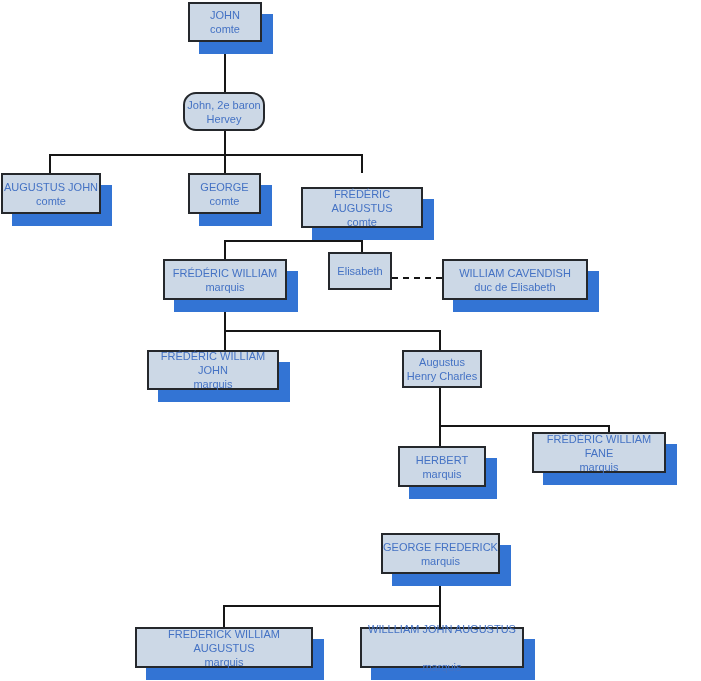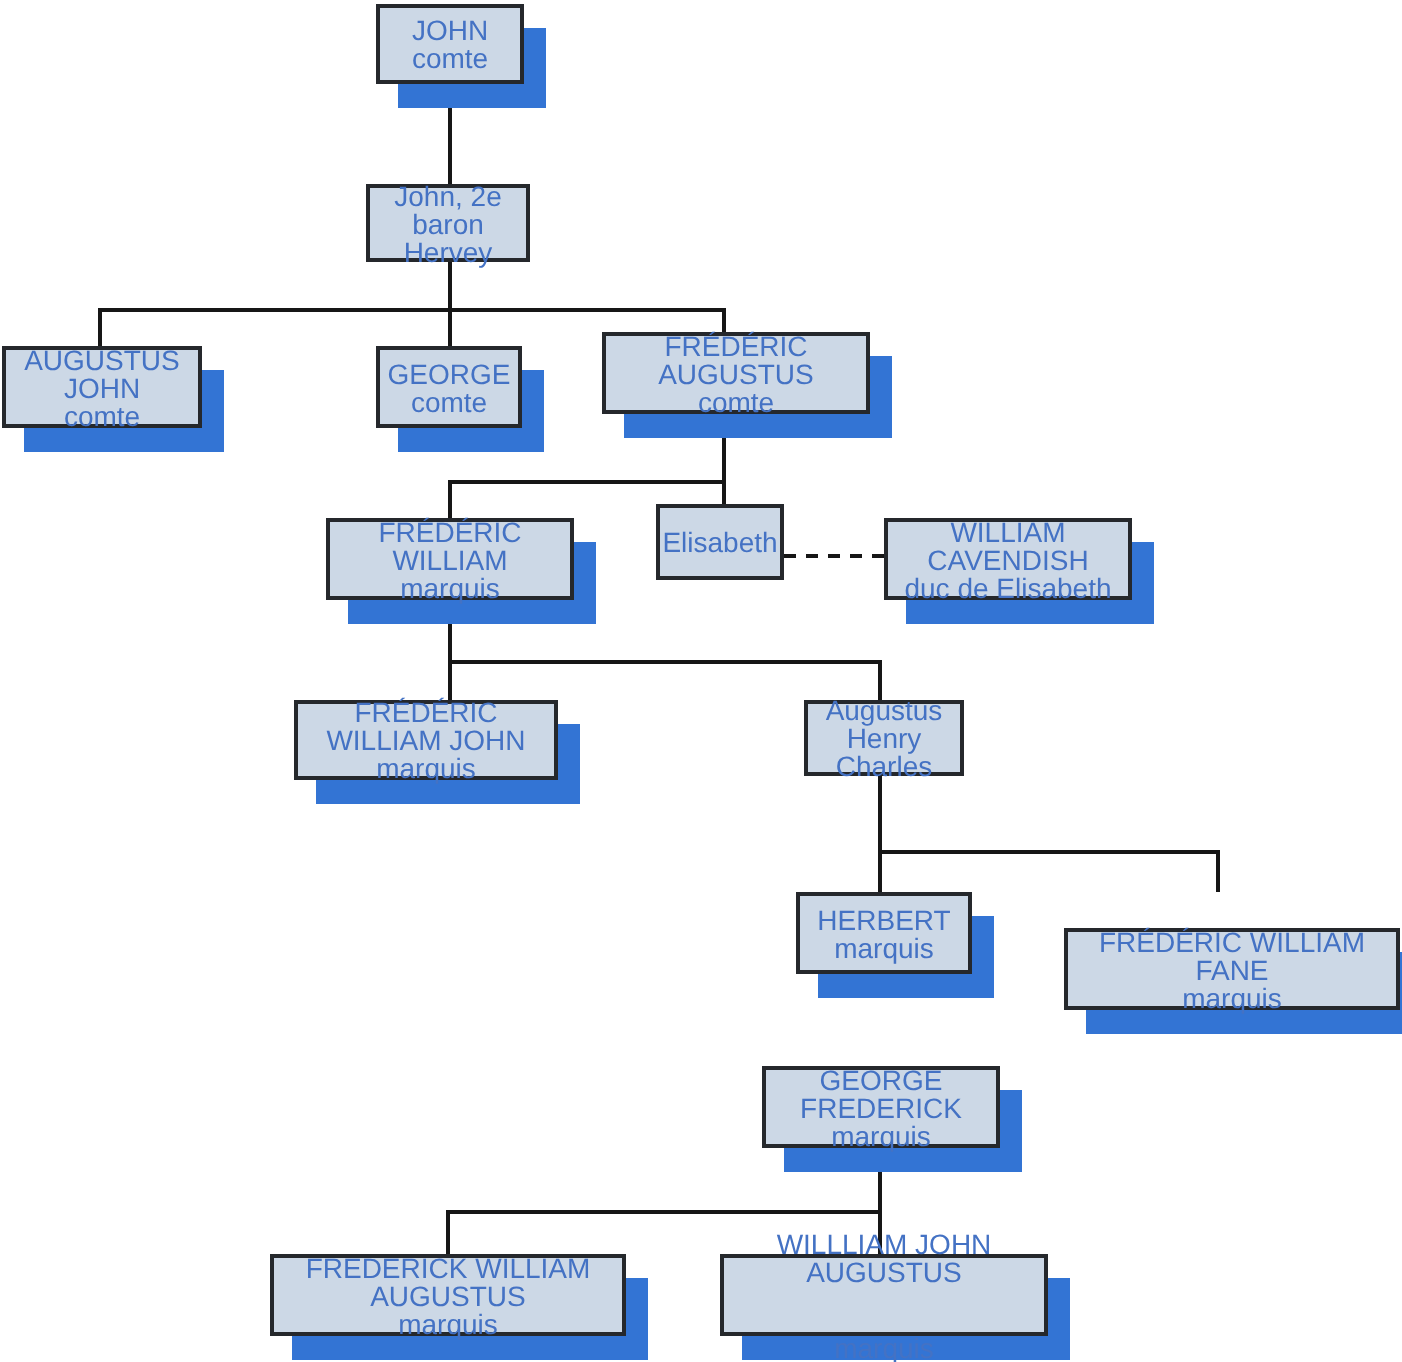--- a/index.html
+++ b/index.html
@@ -19,21 +19,21 @@
   .canvas{position:relative;width:701px;height:681px;}
   .node{
     position:absolute;
     box-sizing:border-box;
     background:var(--box-fill);
     border:2px solid var(--box-border);
     color:var(--box-text);
     display:flex;flex-direction:column;
     align-items:center;justify-content:center;
     text-align:center;
-    font-size:14px;line-height:14px;
+    font-size:11px;line-height:14px;
     z-index:2;
   }
   .node.shadowed{box-shadow:11px 12px 0 0 var(--shadow);}
   .vline{position:absolute;width:2px;background:var(--connector);z-index:1;}
   .hline{position:absolute;height:2px;background:var(--connector);z-index:1;}
   .dline{position:absolute;height:0;border-top:2px dashed var(--connector);z-index:1;}
 </style>
 </head>
 <body>
 
@@ -60,71 +60,71 @@
   <div class="vline" style="left:439px;top:574px;height:33px;"></div>
   <div class="hline" style="left:223px;top:605px;width:218px;"></div>
   <div class="vline" style="left:223px;top:605px;height:22px;"></div>
   <div class="vline" style="left:439px;top:605px;height:22px;"></div>
 
   <div class="node shadowed" style="left:188px;top:2px;width:74px;height:40px;">
     <span>JOHN</span>
     <span>comte</span>
   </div>
 
-  <div class="node" style="left:183px;top:92px;width:82px;height:39px;">
+  <div class="node" style="left:183px;top:92px;width:82px;height:39px;border-radius:13px;">
     <span>John, 2e baron</span>
     <span>Hervey</span>
   </div>
 
   <div class="node shadowed" style="left:1px;top:173px;width:100px;height:41px;">
     <span>AUGUSTUS JOHN</span>
     <span>comte</span>
   </div>
 
   <div class="node shadowed" style="left:188px;top:173px;width:73px;height:41px;">
     <span>GEORGE</span>
     <span>comte</span>
   </div>
 
-  <div class="node shadowed" style="left:301px;top:166px;width:134px;height:41px;">
+  <div class="node shadowed" style="left:301px;top:187px;width:122px;height:41px;">
     <span>FRÉDÉRIC AUGUSTUS</span>
     <span>comte</span>
   </div>
 
   <div class="node shadowed" style="left:163px;top:259px;width:124px;height:41px;">
     <span>FRÉDÉRIC WILLIAM</span>
     <span>marquis</span>
   </div>
 
   <div class="node" style="left:328px;top:252px;width:64px;height:38px;">
     <span>Elisabeth</span>
     <span></span>
   </div>
 
-  <div class="node shadowed" style="left:442px;top:259px;width:124px;height:41px;">
+  <div class="node shadowed" style="left:442px;top:259px;width:146px;height:41px;">
     <span>WILLIAM CAVENDISH</span>
     <span>duc de Elisabeth</span>
   </div>
 
   <div class="node shadowed" style="left:147px;top:350px;width:132px;height:40px;">
     <span>FRÉDÉRIC WILLIAM JOHN</span>
     <span>marquis</span>
   </div>
 
   <div class="node" style="left:402px;top:350px;width:80px;height:38px;">
     <span>Augustus</span>
     <span>Henry Charles</span>
   </div>
 
   <div class="node shadowed" style="left:398px;top:446px;width:88px;height:41px;">
     <span>HERBERT</span>
     <span>marquis</span>
   </div>
 
-  <div class="node shadowed" style="left:532px;top:464px;width:168px;height:41px;">
+  <div class="node shadowed" style="left:532px;top:432px;width:134px;height:41px;">
     <span>FRÉDÉRIC WILLIAM FANE</span>
     <span>marquis</span>
   </div>
 
   <div class="node shadowed" style="left:381px;top:533px;width:119px;height:41px;">
     <span>GEORGE FREDERICK</span>
     <span>marquis</span>
   </div>
 
   <div class="node shadowed" style="left:135px;top:627px;width:178px;height:41px;">

